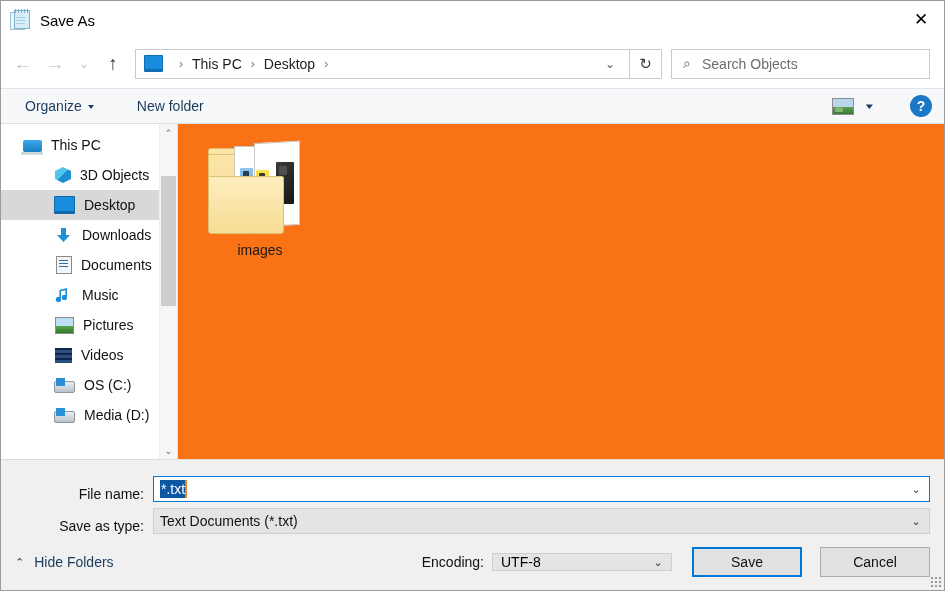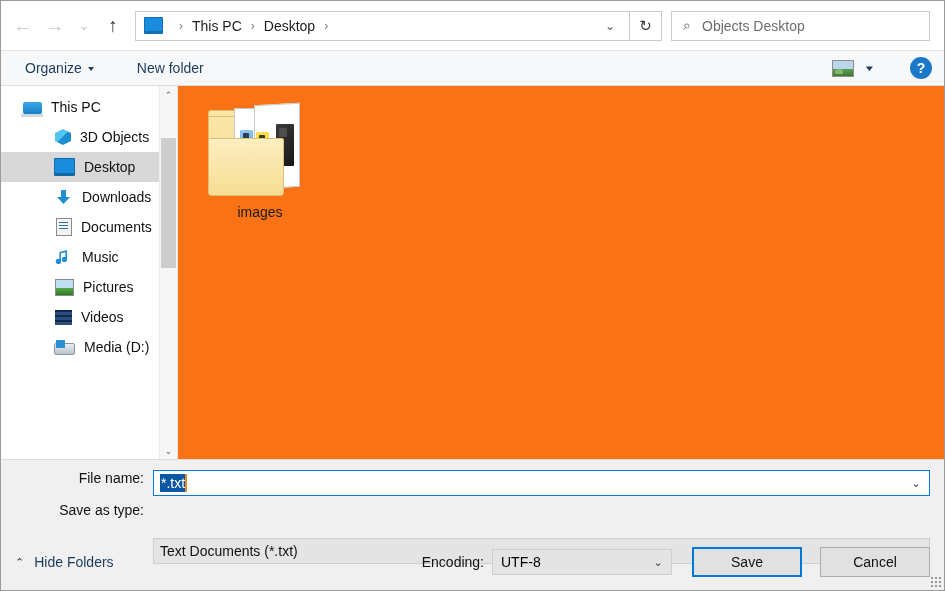--- a/index.html
+++ b/index.html
@@ -397,21 +397,21 @@
 
   
   .form-panel {
     background: #f0f0f0;
     border-top: 1px solid #dcdcdc;
     padding: 10px 0 0 0;
     flex: 0 0 auto;
   }
   .form-row {
     display: flex;
-    align-items: flex-start;
+    align-items: flex-end;
     height: 32px;
     padding: 0 14px 0 0;
   }
   .form-label {
     width: 152px;
     text-align: right;
     padding-right: 9px;
     font-size: 14px;
     color: #111111;
     box-sizing: border-box;
@@ -470,21 +470,21 @@
   }
   .hf-caret { font-size: 11px; margin-right: 10px; color: #333333; }
   .footer-spacer { flex: 1 1 auto; }
   .enc-label {
     font-size: 14px;
     color: #111111;
     margin-right: 8px;
   }
   .enc-combo {
     width: 180px;
-    height: 26px;
+    height: 18px;
     border: 1px solid #cfcfcf;
     background: #e4e4e4;
     display: flex;
     align-items: center;
     font-size: 14px;
     box-sizing: border-box;
     padding-left: 6px;
     margin-right: 20px;
     flex: 0 0 auto;
   }
@@ -514,20 +514,32 @@
       radial-gradient(circle at 1px 1px, #9a9a9a 1px, transparent 1px);
     background-size: 4px 4px;
     background-position: 2px 2px;
   }
 </style>
 </head>
 <body>
 
 <div class="dialog">
 
+  <div class="titlebar">
+    <span class="notepad-icon">
+      <span class="sheet-back"></span>
+      <span class="sheet-front"></span>
+      <span class="spiral"></span>
+      <span class="rule" style="top:7px"></span>
+      <span class="rule" style="top:10px"></span>
+      <span class="rule" style="top:13px"></span>
+    </span>
+    <span class="title-text">Save As</span>
+    <span class="close-btn">✕</span>
+  </div>
 
   <div class="navbar">
     <span class="nav-btn">←</span>
     <span class="nav-btn">→</span>
     <span class="nav-btn small">⌄</span>
     <span class="nav-btn enabled">↑</span>
 
     <div class="breadcrumb">
       <span class="crumb-pcicon"></span>
       <span class="crumb-sep">›</span>
@@ -536,21 +548,21 @@
       <span class="crumb-text">Desktop</span>
       <span class="crumb-sep">›</span>
       <span class="crumb-spacer"></span>
       <span class="crumb-chevron">⌄</span>
     </div>
 
     <span class="refresh-btn">↻</span>
 
     <div class="search-box">
       <span class="search-icon">⌕</span>
-      <span class="search-placeholder">Objects Desktop</span>
+      <span class="search-placeholder">Search Objects</span>
     </div>
   </div>
 
   <div class="toolbar">
     <span class="tb-item">
       <span>Organize</span>
       <span class="tb-caret">▾</span>
     </span>
     <span class="tb-gap"></span>
     <span class="tb-item">New folder</span>
@@ -605,20 +617,24 @@
       <div class="tree-item child">
         <span class="tree-ico ico-pics"></span>
         <span>Pictures</span>
       </div>
 
       <div class="tree-item child">
         <span class="tree-ico ico-vids"></span>
         <span>Videos</span>
       </div>
 
+      <div class="tree-item child">
+        <span class="tree-ico ico-drive"></span>
+        <span>OS (C:)</span>
+      </div>
 
       <div class="tree-item child">
         <span class="tree-ico ico-drive" style="background:linear-gradient(to bottom,#e9eef2,#b9c3cb)"></span>
         <span>Media (D:)</span>
       </div>
 
       <div class="sb-scroll">
         <span class="sb-arrow">⌃</span>
         <span class="sb-track">
           <span class="sb-thumb"></span>

